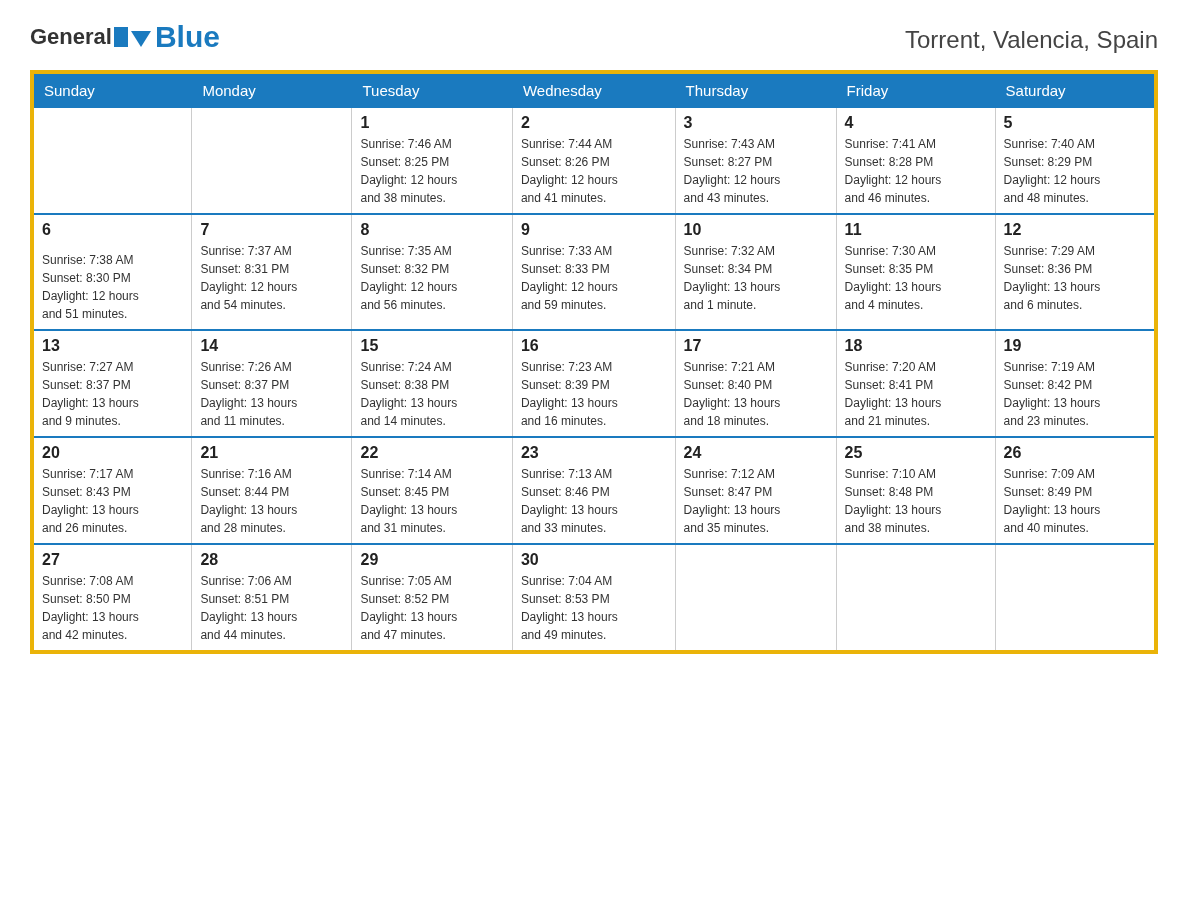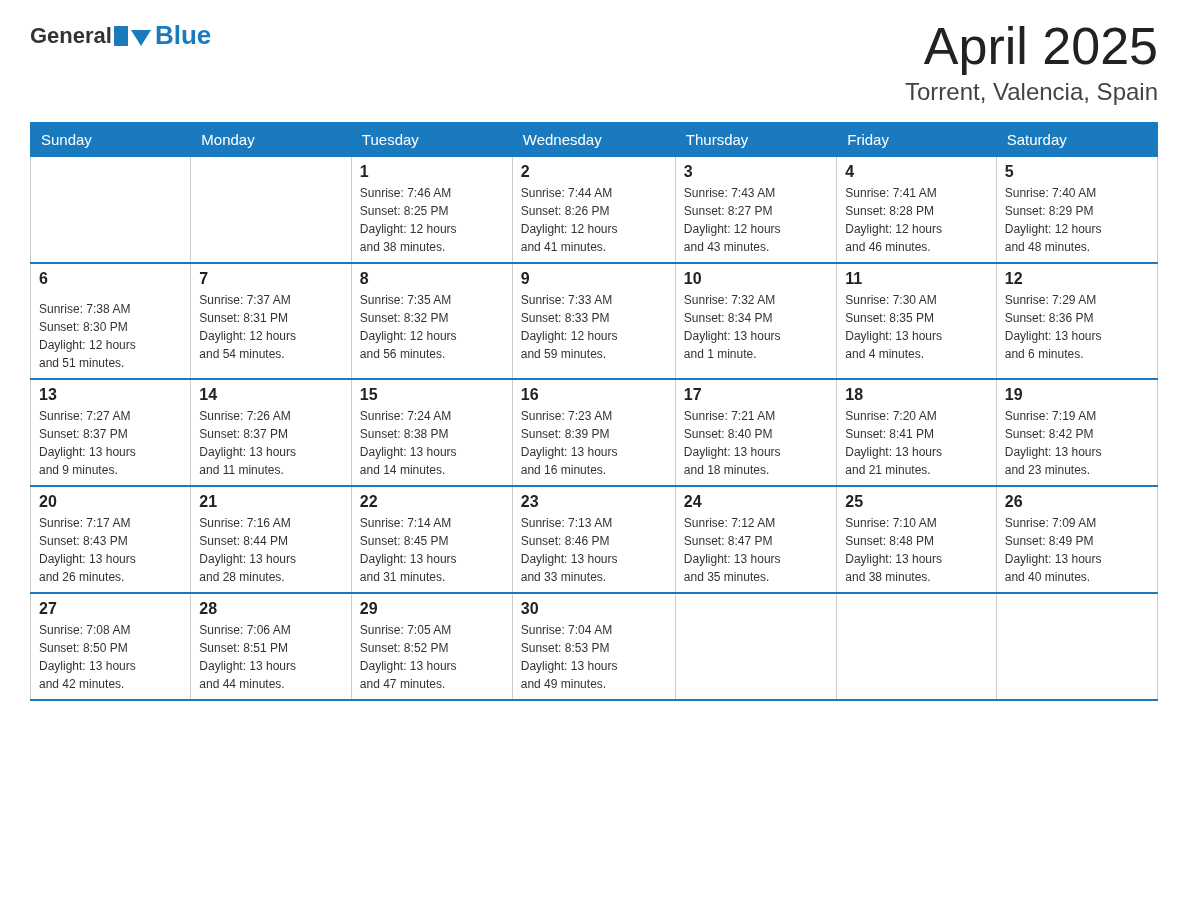--- a/index.html
+++ b/index.html
@@ -20,21 +20,21 @@
       display: flex;
       align-items: center;
       gap: 4px;
     }
     .logo-text-general {
       font-size: 22px;
       font-weight: bold;
       color: #333;
     }
     .logo-text-blue {
-      font-size: 26px;
+      font-size: 30px;
       font-weight: bold;
       color: #1a7abf;
     }
     .logo-triangle {
       width: 0;
       height: 0;
       border-left: 10px solid transparent;
       border-right: 10px solid transparent;
       border-top: 16px solid #1a7abf;
       margin-left: 2px;
@@ -59,21 +59,21 @@
       line-height: 1;
     }
     .location {
       font-size: 24px;
       color: #444;
       margin-top: 6px;
     }
     .calendar {
       width: 100%;
       border-collapse: collapse;
-      border: 1px solid #eab308;
+      border: 4px solid #eab308;
     }
     .calendar thead tr th {
       background-color: #1a7abf;
       color: #fff;
       font-size: 15px;
       font-weight: normal;
       padding: 8px 10px;
       text-align: left;
       border: 1px solid #1a7abf;
     }
@@ -114,21 +114,20 @@
           <div style="display:flex; align-items:flex-end;">
             <div style="width:14px; height:20px; background:#1a7abf; margin-right:1px;"></div>
             <div class="logo-triangle"></div>
           </div>
         </div>
       </div>
       <span class="logo-text-blue" style="margin-left:4px;">Blue</span>
     </div>
   </div>
   <div class="title-block">
-    <div class="month-title">April 2025</div>
     <div class="location">Torrent, Valencia, Spain</div>
   </div>
 </div>
 
 <table class="calendar">
   <thead>
     <tr>
     <th>Sunday</th>
         <th>Monday</th>
         <th>Tuesday</th>

